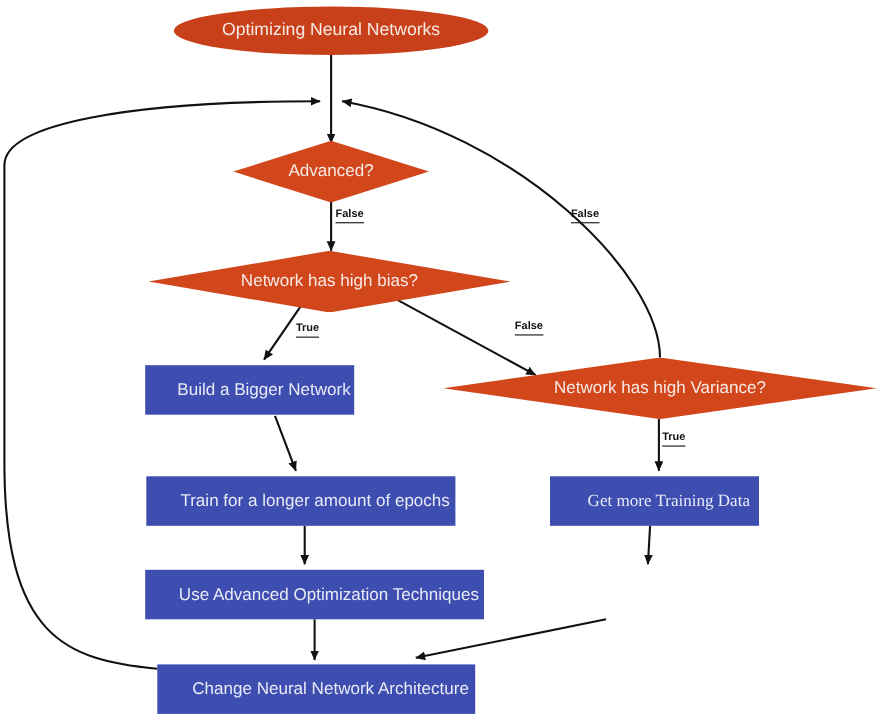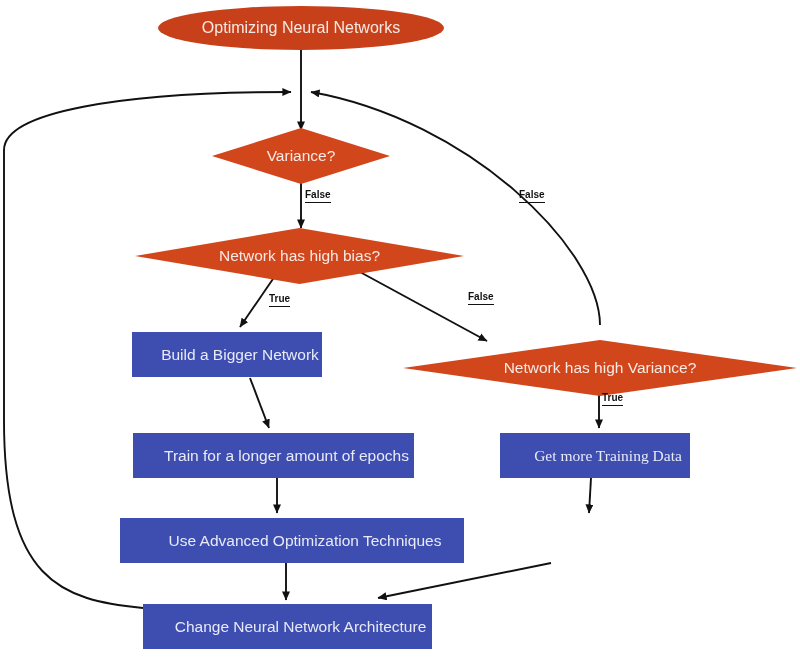--- a/index.html
+++ b/index.html
@@ -61,42 +61,42 @@
       <path d="M143,608 C60,600 4,580 4,420 L4,150 C4,112 120,92 291,92" marker-end="url(#ah)"></path>
     </g>
   </svg>
 
   <div class="node oval" style="left:158px;top:6px;width:286px;height:44px;">
     <span>Optimizing Neural Networks</span>
   </div>
 
   <div class="node diamond" style="left:212px;top:128px;width:178px;height:56px;">
     <div class="dshape"></div>
-    <span>Variance?</span>
+    <span>Advanced?</span>
   </div>
 
   <div class="node diamond" style="left:135px;top:228px;width:329px;height:56px;">
     <div class="dshape"></div>
     <span>Network has high bias?</span>
   </div>
 
-  <div class="node diamond" style="left:403px;top:340px;width:394px;height:56px;">
+  <div class="node diamond" style="left:403px;top:325px;width:394px;height:56px;">
     <div class="dshape"></div>
     <span>Network has high Variance?</span>
   </div>
 
   <div class="node rect" style="left:132px;top:332px;width:190px;height:45px;">
     <span>Build a Bigger Network</span>
   </div>
 
   <div class="node rect" style="left:133px;top:433px;width:281px;height:45px;">
     <span>Train for a longer amount of epochs</span>
   </div>
 
-  <div class="node rect" style="left:120px;top:518px;width:344px;height:45px;">
+  <div class="node rect" style="left:132px;top:518px;width:308px;height:45px;">
     <span>Use Advanced Optimization Techniques</span>
   </div>
 
   <div class="node rect" style="left:500px;top:433px;width:190px;height:45px;font-family:Liberation Serif, serif;">
     <span>Get more Training Data</span>
   </div>
 
 
   <div class="node rect" style="left:143px;top:604px;width:289px;height:45px;">
     <span>Change Neural Network Architecture</span>

